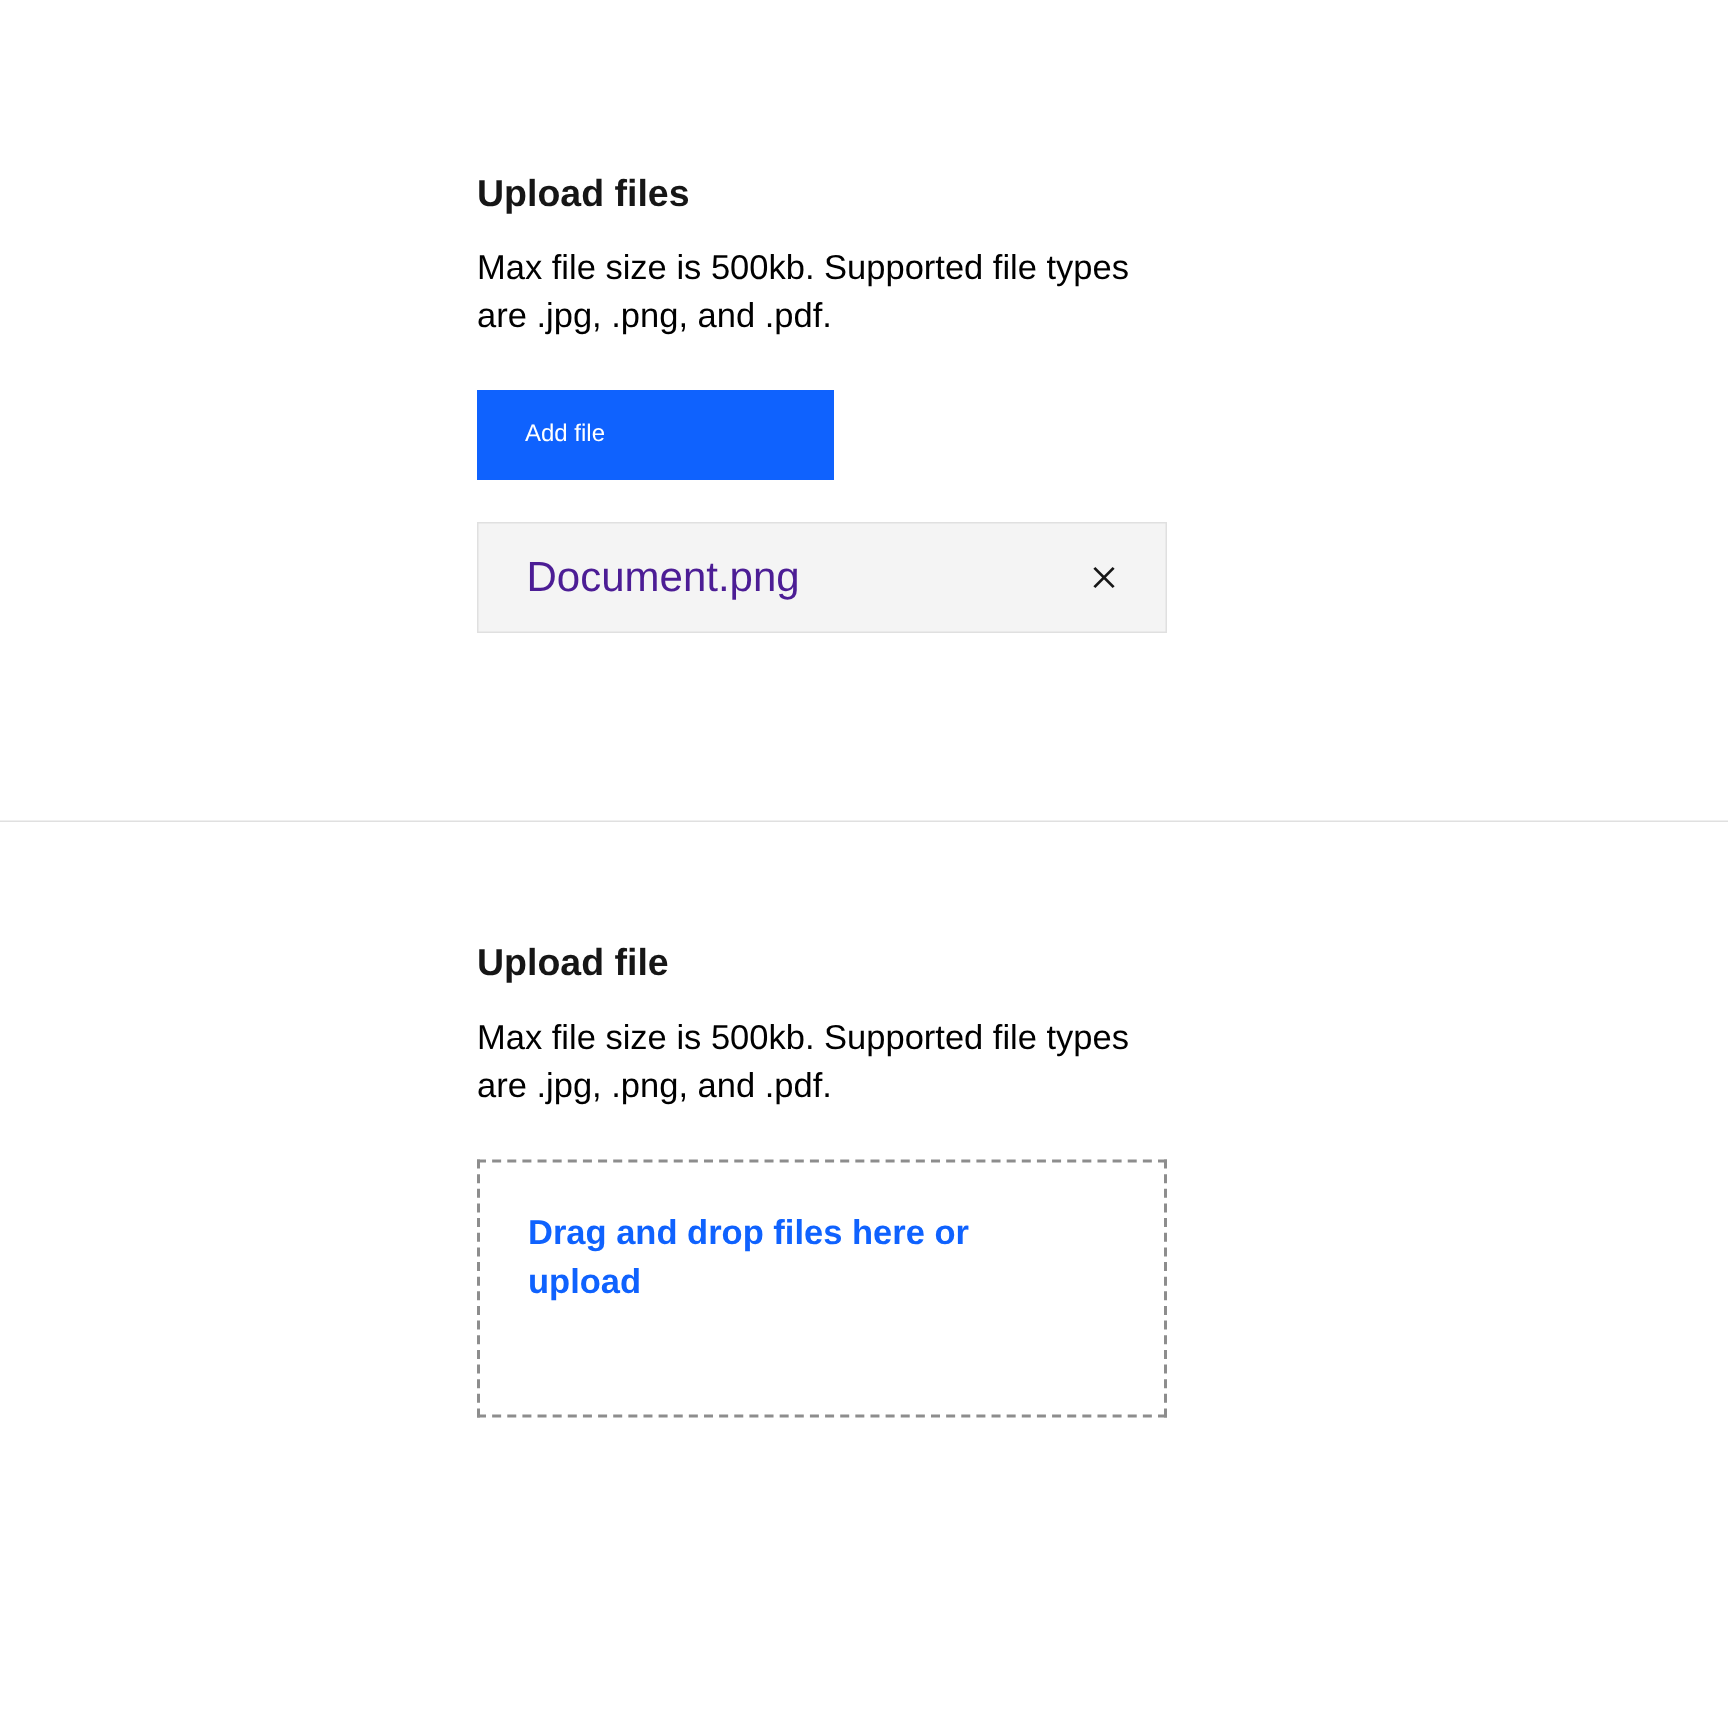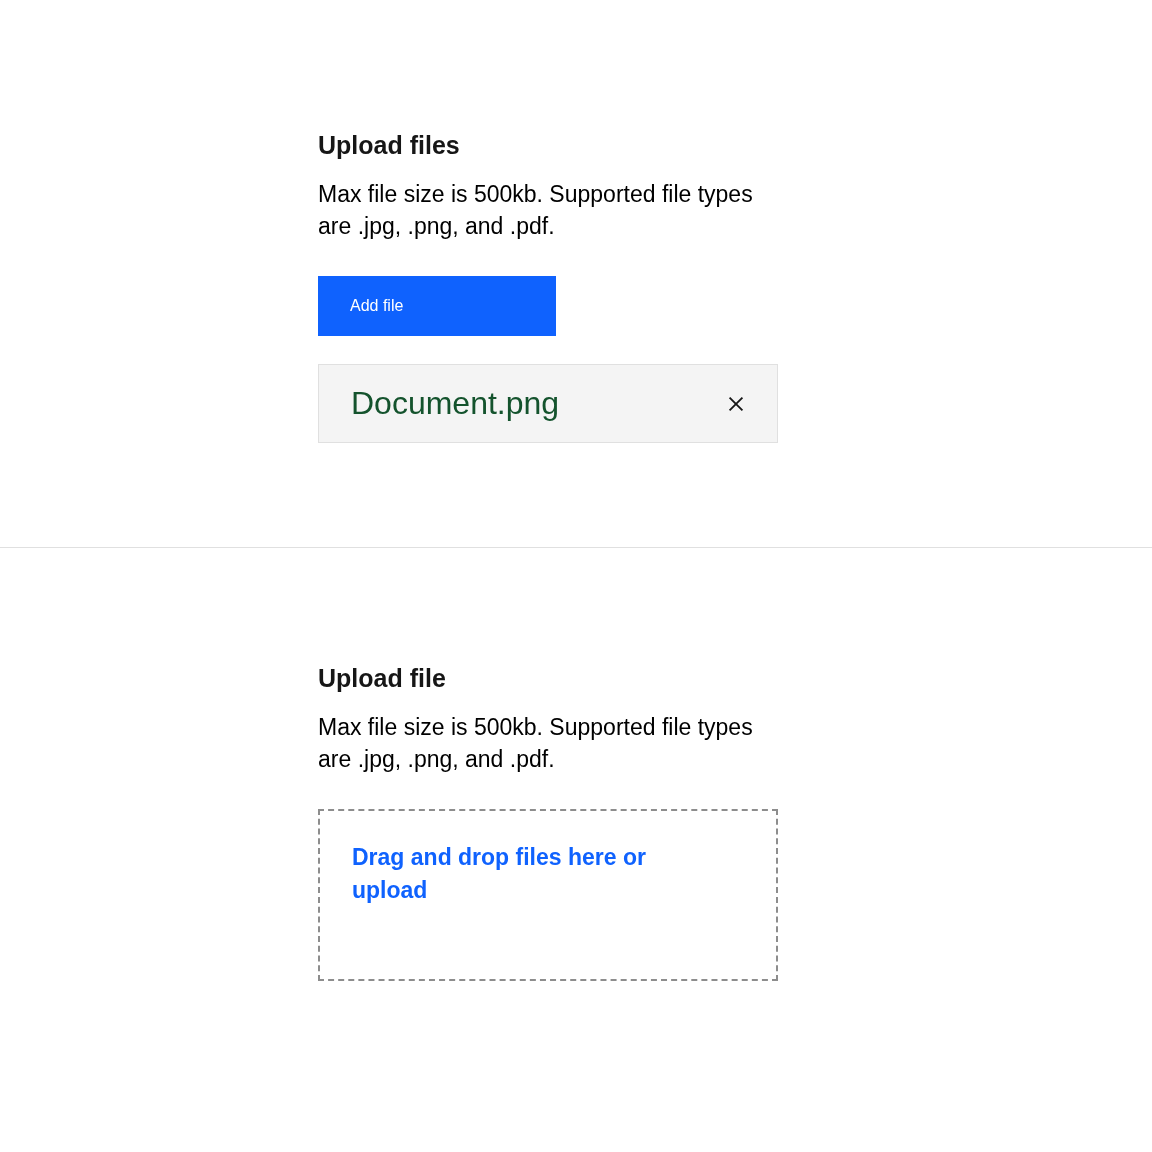--- a/index.html
+++ b/index.html
@@ -13,24 +13,24 @@
       background: #ffffff;
       font-family: -apple-system, BlinkMacSystemFont, "Segoe UI", Helvetica, Arial, sans-serif;
       position: relative;
     }
     .section {
       position: absolute;
       left: 318px;
       width: 520px;
     }
     .section-1 {
-      top: 131px;
+      top: 115px;
     }
     .section-2 {
-      top: 664px;
+      top: 628px;
     }
     .heading {
       font-size: 25px;
       font-weight: 600;
       color: #161616;
       margin-bottom: 18px;
     }
     .description {
       font-size: 23px;
       line-height: 1.4;
@@ -53,22 +53,22 @@
     .file-item {
       display: flex;
       align-items: center;
       justify-content: space-between;
       background: #f4f4f4;
       border: 1px solid #e0e0e0;
       padding: 20px 26px 20px 32px;
       width: 460px;
     }
     .file-name {
-      font-size: 32px;
-      color: #14532d;
+      font-size: 28px;
+      color: #4c1d95;
     }
     .close-btn {
       background: transparent;
       border: none;
       cursor: pointer;
       padding: 4px;
       display: flex;
       align-items: center;
       justify-content: center;
     }

